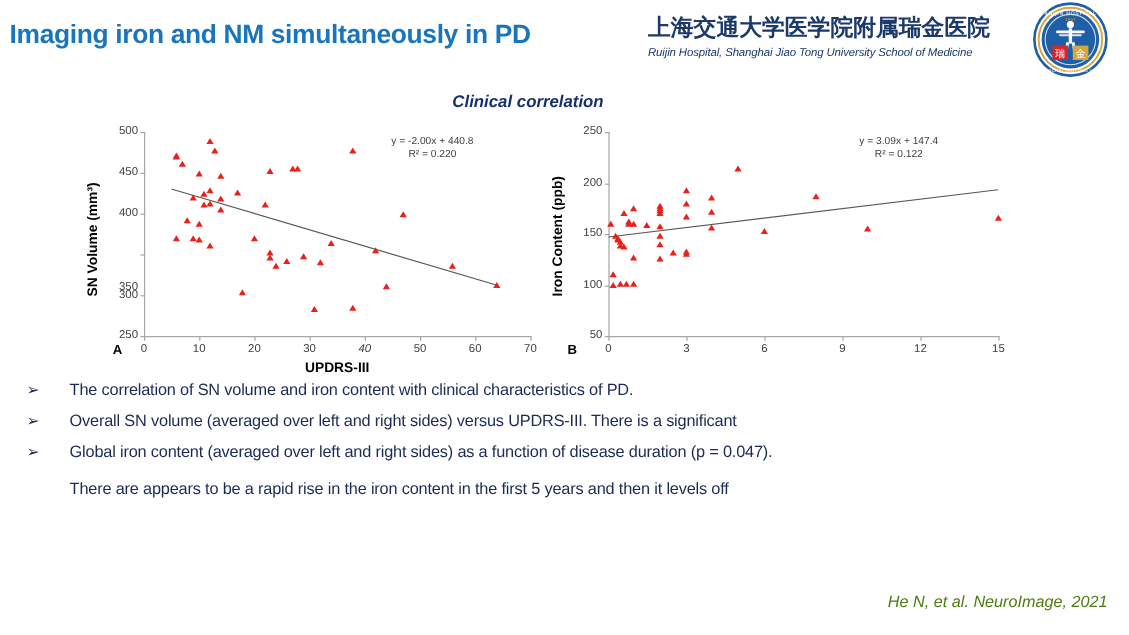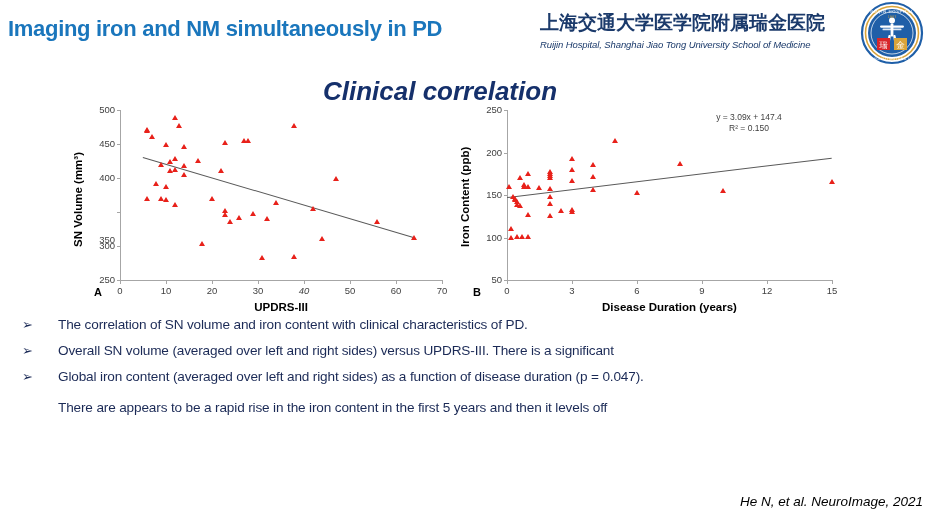--- a/index.html
+++ b/index.html
@@ -26,21 +26,21 @@
   }
   .org-en {
     font-size:9.5px; font-style:italic; color:#1b3a6b;
     margin-top:3px; white-space:nowrap; letter-spacing:-0.1px;
   }
   .logo { position:absolute; left:849px; top:1px; width:86px; height:64px; }
 
   
   .chart-title {
     position:absolute; left:0; top:76px; width:880px;
-    text-align:center; font-size:26px; font-weight:bold;
+    text-align:center; font-size:14px; font-weight:bold;
     font-style:italic; color:#15306b;
   }
   .figure { position:absolute; top:100px; }
   .figure.left  { left:72px;  width:390px; height:215px; }
   .figure.right { left:455px; width:405px; height:215px; }
   .axis-line { position:absolute; background:#a6a6a6; }
 
   .ylabel {
     position:absolute; font-size:11.5px; font-weight:bold; color:#000;
     transform-origin: 0 0; transform: rotate(-90deg); white-space:nowrap;
@@ -81,21 +81,21 @@
     font-size:13px; color:#1b2a56; line-height:1;
   }
   .btext {
     margin-left:58px; padding-right:40px;
     font-size:13.6px; color:#1b2a56; line-height:1.32;
     letter-spacing:-0.15px;
   }
   .btext.cont { margin-left:58px; }
   .citation {
     position:absolute; right:18px; top:494px;
-    font-size:13.5px; font-style:italic; color:#000000;
+    font-size:13.5px; font-style:italic; color:#4d7c0f;
     white-space:nowrap;
   }
 </style>
 </head>
 <body>
 
 <div class="header">
   <div class="slide-title">Imaging iron and NM simultaneously in PD</div>
 
   <div class="org-block">
@@ -159,20 +159,24 @@
     <div class="xtick" style="left: 216px; top: 185px; width: 32px; font-style: italic;">40</div>
     <div class="tickmark" style="left: 232px; top: 180px; width: 1px; height: 4px;"></div>
     <div class="xtick" style="left: 262px; top: 185px; width: 32px;">50</div>
     <div class="tickmark" style="left: 278px; top: 180px; width: 1px; height: 4px;"></div>
     <div class="xtick" style="left: 308px; top: 185px; width: 32px;">60</div>
     <div class="tickmark" style="left: 324px; top: 180px; width: 1px; height: 4px;"></div>
     <div class="xtick" style="left: 354px; top: 185px; width: 32px; text-align: center;">70</div>
     <div class="tickmark" style="left: 370px; top: 180px; width: 1px; height: 4px;"></div>
     <div class="ylabel" style="left: 0px; top: 147px;">SN Volume (mm³)</div>
     <div class="xlabel" style="left: 48px; top: 201px; width: 322px;">UPDRS-III</div>
+    <div class="eqbox" style="left: 228.32px; top: 12px; width: 120px;">
+      <div>y = -2.00x + 440.8</div>
+      <div>R² = 0.220</div>
+    </div>
     <div class="trend" style="left: 71px; top: 57.056px; width: 283.013px; transform: rotate(16.4704deg);"></div>
     <div class="marker" style="left: 72.2px; top: 26.82px;"></div>
     <div class="marker" style="left: 72.2px; top: 27.5px;"></div>
     <div class="marker" style="left: 72.2px; top: 95.5px;"></div>
     <div class="marker" style="left: 76.8px; top: 33.62px;"></div>
     <div class="marker" style="left: 81.4px; top: 80.54px;"></div>
     <div class="marker" style="left: 86px; top: 61.5px;"></div>
     <div class="marker" style="left: 86px; top: 96.18px;"></div>
     <div class="marker" style="left: 90.6px; top: 42.46px;"></div>
     <div class="marker" style="left: 90.6px; top: 83.94px;"></div>
@@ -231,24 +235,23 @@
     <div class="tickmark" style="left: 117px; top: 180px; width: 1px; height: 4px;"></div>
     <div class="xtick" style="left: 166px; top: 185px; width: 32px;">6</div>
     <div class="tickmark" style="left: 182px; top: 180px; width: 1px; height: 4px;"></div>
     <div class="xtick" style="left: 231px; top: 185px; width: 32px;">9</div>
     <div class="tickmark" style="left: 247px; top: 180px; width: 1px; height: 4px;"></div>
     <div class="xtick" style="left: 296px; top: 185px; width: 32px;">12</div>
     <div class="tickmark" style="left: 312px; top: 180px; width: 1px; height: 4px;"></div>
     <div class="xtick" style="left: 361px; top: 185px; width: 32px;">15</div>
     <div class="tickmark" style="left: 377px; top: 180px; width: 1px; height: 4px;"></div>
     <div class="ylabel" style="left: 4px; top: 147px;">Iron Content (ppb)</div>
-    <div class="xlabel" style="left: 52px; top: 201px; width: 325px;">Disease Duration (years)</div>
     <div class="eqbox" style="left: 234px; top: 12px; width: 120px;">
       <div>y = 3.09x + 147.4</div>
-      <div>R² = 0.150</div>
+      <div>R² = 0.122</div>
     </div>
     <div class="trend" style="left: 52px; top: 97.21px; width: 327.379px; transform: rotate(-6.91185deg);"></div>
     <div class="marker" style="left: 50.7667px; top: 83.6px;"></div>
     <div class="marker" style="left: 52.9333px; top: 135.45px;"></div>
     <div class="marker" style="left: 52.9333px; top: 126.1px;"></div>
     <div class="marker" style="left: 55.1px; top: 93.8px;"></div>
     <div class="marker" style="left: 57.2667px; top: 95.5px;"></div>
     <div class="marker" style="left: 57.2667px; top: 97.2px;"></div>
     <div class="marker" style="left: 59.4333px; top: 98.9px;"></div>
     <div class="marker" style="left: 59.4333px; top: 102.3px;"></div>

